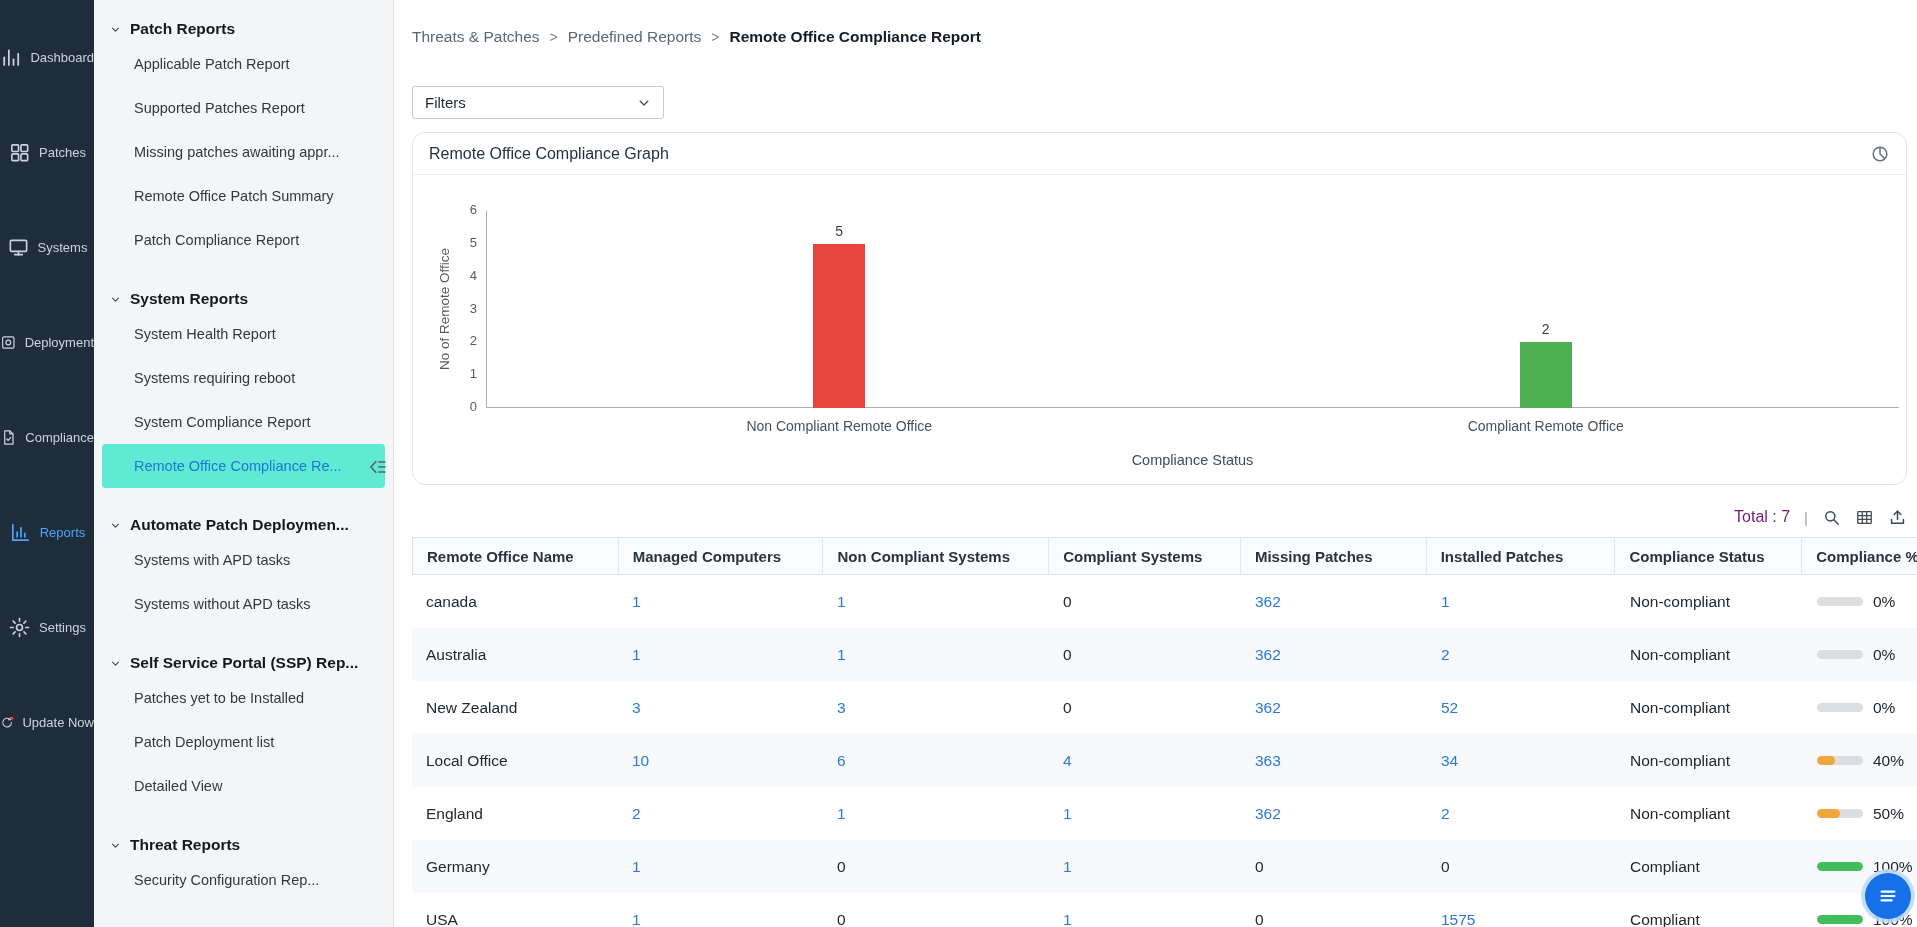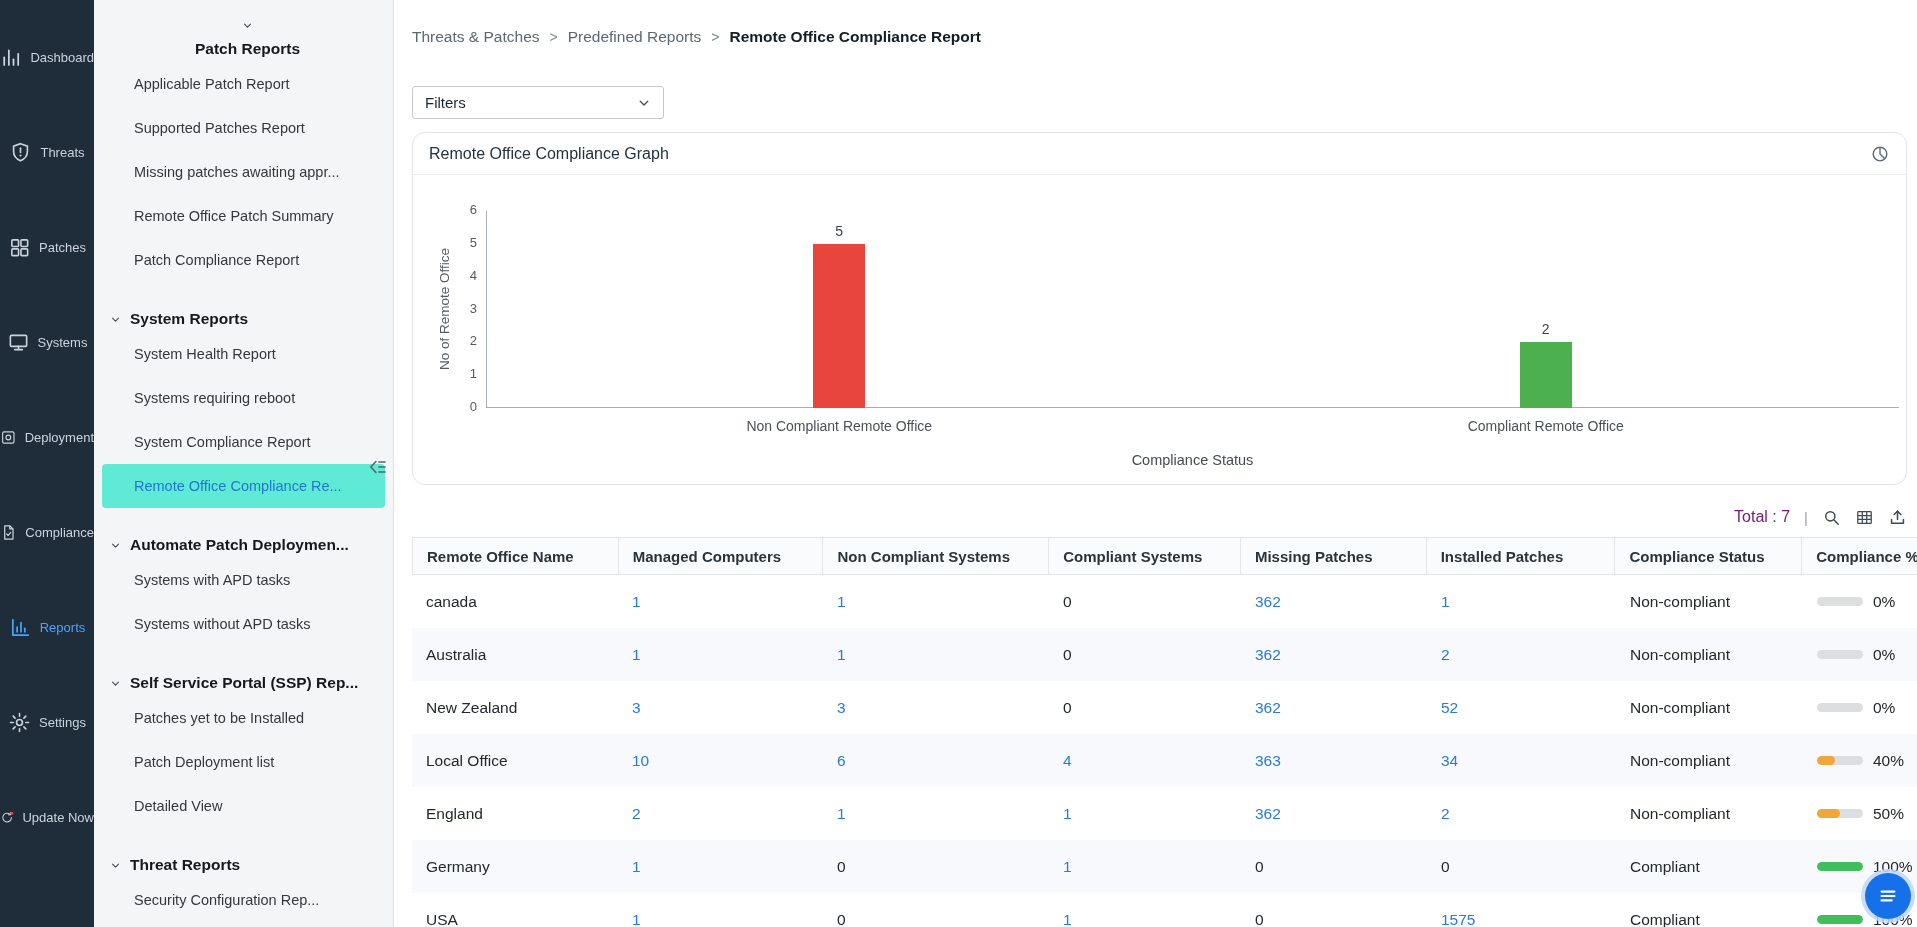--- a/index.html
+++ b/index.html
@@ -15,21 +15,21 @@
   .rail-item svg { display:block; }
   .rail-label { font-size:13px; white-space:nowrap; }
   .rail-item.active { color:#4da3f8; }
 
   
   .sidebar { width:300px; flex-shrink:0; background:#f4f5f6; border-right:1px solid #e2e2e2;
     position:relative; overflow:hidden; padding:14px 0 0 0; }
   .sections { padding:0 8px; }
   .section-title { display:flex; align-items:center; gap:9px; padding-left:8px;
     margin:28px 0 4px 0; font-weight:bold; font-size:15.5px; color:#15191d; cursor:pointer; }
-  .section-title:first-child { margin-top:6px;flex-direction:column; }
+  .section-title:first-child { margin-top:6px; }
   .section-title svg { color:#3c434a; flex-shrink:0; }
   .side-item { font-size:14.5px; color:#34383c; line-height:20px; padding:12px 8px 12px 32px;
     border-radius:4px; cursor:pointer; white-space:nowrap; overflow:hidden; }
   .side-item.selected { background:#5eead4; color:#2077d4; }
   .collapse-toggle { position:absolute; right:3px; top:456px; width:24px; height:24px;
     color:#5a646e; cursor:pointer; background:transparent; border:none; }
 
   
   .main { flex:1; position:relative; overflow:hidden; padding-left:18px; }
   .breadcrumb { margin-top:28px; display:flex; align-items:center; gap:10px;
@@ -199,26 +199,20 @@
 </defs>
 </svg>
 
 <div class="app">
   <nav class="rail">
       <div class="rail-item">
         <svg viewBox="0 0 24 24" style="width: 23px; height: 23px;">
           <use href="#icon-dashboard"></use>
         </svg>
         <div class="rail-label">Dashboard</div>
-      </div>
-      <div class="rail-item">
-        <svg viewBox="0 0 24 24" style="width: 23px; height: 23px;">
-          <use href="#icon-threats"></use>
-        </svg>
-        <div class="rail-label">Threats</div>
       </div>
       <div class="rail-item">
         <svg viewBox="0 0 24 24" style="width: 23px; height: 23px;">
           <use href="#icon-patches"></use>
         </svg>
         <div class="rail-label">Patches</div>
       </div>
       <div class="rail-item">
         <svg viewBox="0 0 24 24" style="width: 23px; height: 23px;">
           <use href="#icon-systems"></use>

